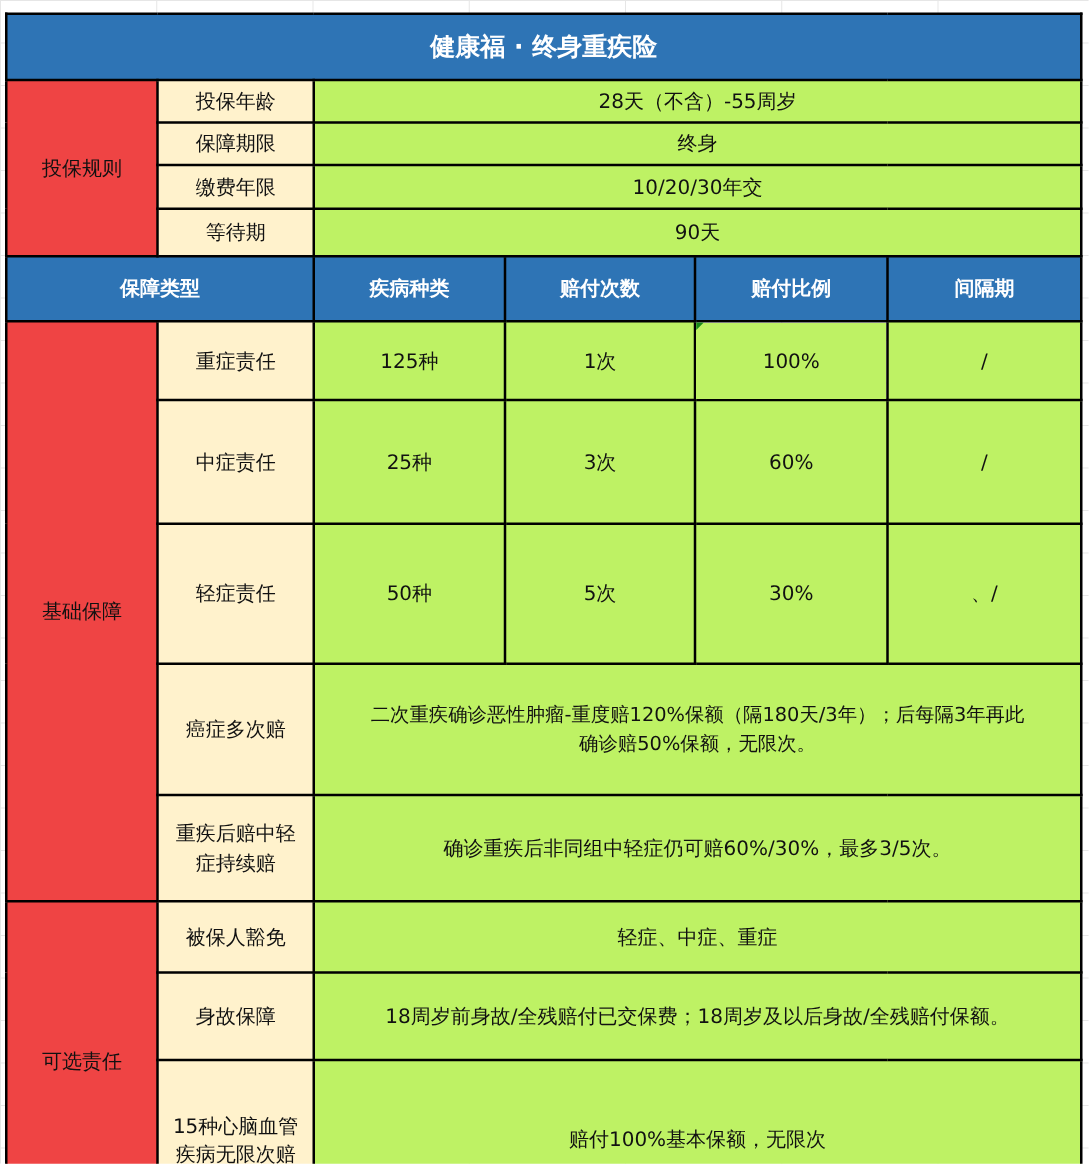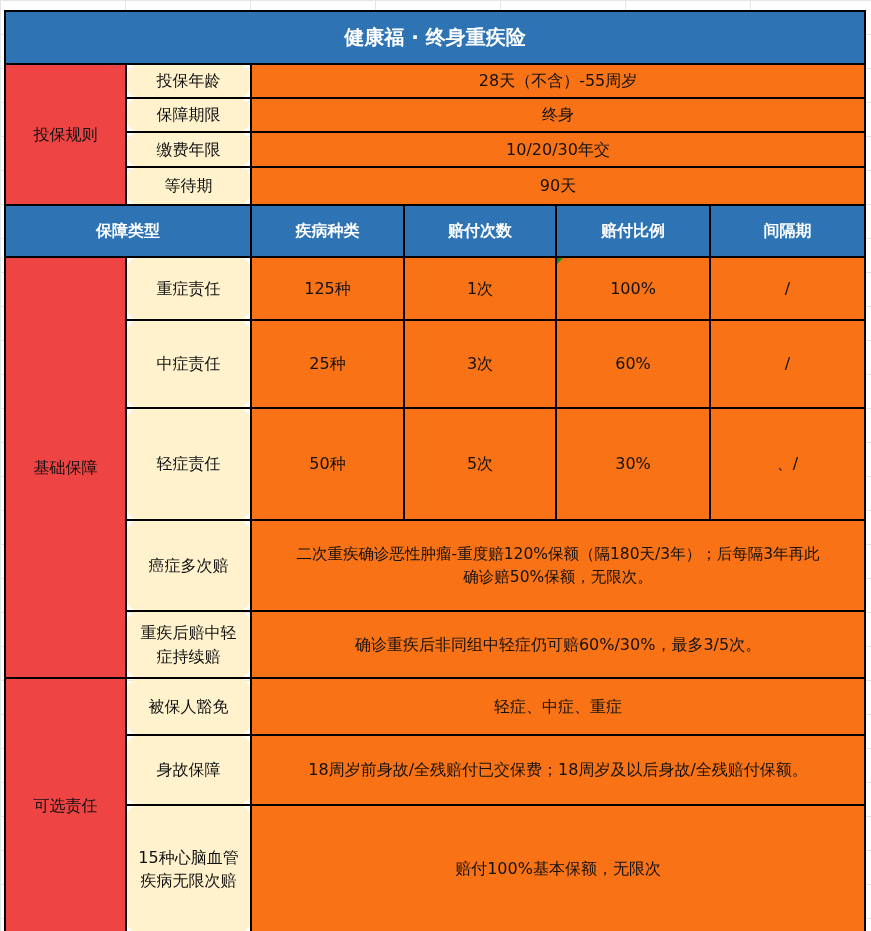--- a/index.html
+++ b/index.html
@@ -5,22 +5,22 @@
   html,body{margin:0;padding:0;background:#ffffff;}
   body{width:871px;height:931px;position:relative;overflow:hidden;font-family:"DejaVu Sans","Liberation Sans",sans-serif;}
   .grid-bg{position:absolute;inset:0;
     background-image:linear-gradient(#e6e6e6 1px,transparent 1px),linear-gradient(90deg,#e6e6e6 1px,transparent 1px);
     background-size:100% 34px,125px 100%;}
   table{position:absolute;left:4px;top:10px;width:860px;border-collapse:collapse;table-layout:fixed;}
   td{border:2px solid #000;text-align:center;vertical-align:middle;font-size:16px;color:#111;padding:0 0;line-height:1.45;}
   .title{background:#2e74b5;color:#fff;font-weight:bold;font-size:20px;height:50px;}
   .hdr{background:#2e74b5;color:#fff;font-weight:bold;font-size:16px;height:50px;}
   .cat{background:#ef4444;margin-left:41px;}
-  .sub{background:#fff2cc;border-radius:14px;}
-  .val{background:#f97316;}
+  .sub{background:#fff2cc;}
+  .val{background:#bef264;}
   .marker{position:relative;}
   .marker::before{content:"";position:absolute;left:0;top:0;border-top:6px solid #1a8a1a;border-right:6px solid transparent;}
 </style>
 </head>
 <body>
 
 <div class="grid-bg"></div>
 
 <table>
   <colgroup>
@@ -63,42 +63,42 @@
   </tr>
 
   <tr style="height:63px">
     <td rowspan="5" class="cat">基础保障</td>
     <td class="sub">重症责任</td>
     <td class="val">125种</td>
     <td class="val">1次</td>
     <td class="val marker">100%</td>
     <td class="val">/</td>
   </tr>
-  <tr style="height:88px">
+  <tr style="height:99px">
     <td class="sub">中症责任</td>
     <td class="val">25种</td>
     <td class="val">3次</td>
     <td class="val">60%</td>
     <td class="val">/</td>
   </tr>
   <tr style="height:112px">
     <td class="sub">轻症责任</td>
     <td class="val">50种</td>
     <td class="val">5次</td>
     <td class="val">30%</td>
     <td class="val">、/</td>
   </tr>
-  <tr style="height:91px">
+  <tr style="height:105px">
     <td class="sub">癌症多次赔</td>
     <td colspan="4" class="val" style="font-size:15.5px;padding:17px 2px;">
       <div style="white-space:nowrap;">二次重疾确诊恶性肿瘤-重度赔120%保额（隔180天/3年）；后每隔3年再此</div>
       <div>确诊赔50%保额，无限次。</div>
     </td>
   </tr>
-  <tr style="height:67px">
+  <tr style="height:85px">
     <td class="sub">
       <div style="white-space:nowrap;">重疾后赔中轻</div>
       <div>症持续赔</div>
     </td>
     <td colspan="4" class="val">确诊重疾后非同组中轻症仍可赔60%/30%，最多3/5次。</td>
   </tr>
 
   <tr style="height:57px">
     <td rowspan="3" class="cat">可选责任</td>
     <td class="sub">被保人豁免</td>

